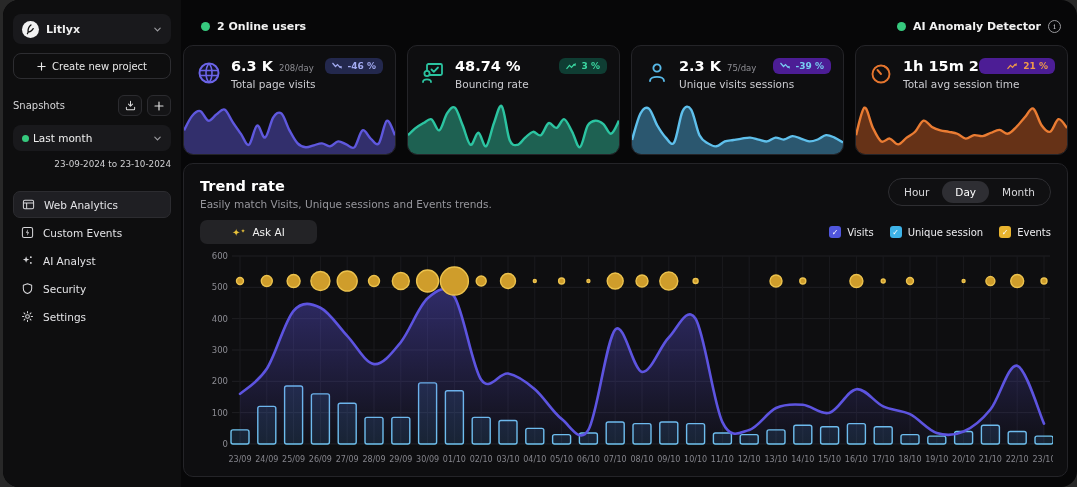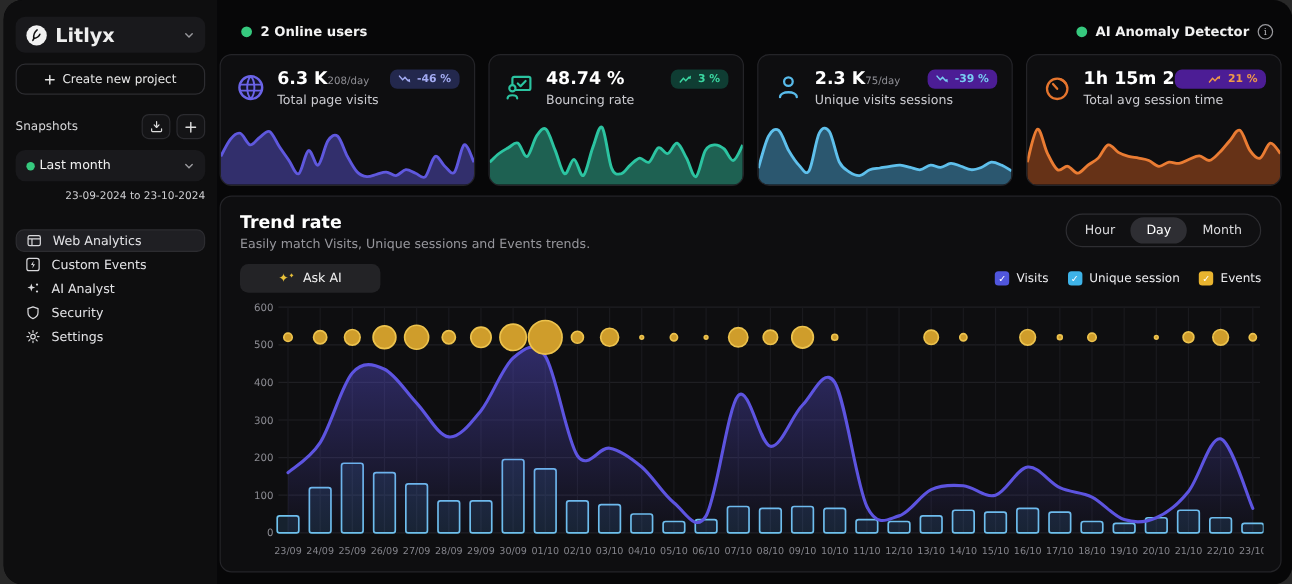--- a/index.html
+++ b/index.html
@@ -3,49 +3,49 @@
 <meta charset="utf-8">
 <style>
   * { margin:0; padding:0; box-sizing:border-box; }
   html,body { width:1077px; height:487px; background:#282828; font-family:"DejaVu Sans", sans-serif; overflow:hidden; }
   .app { position:absolute; left:3px; top:0; right:0; bottom:0; background:#070708; border-radius:16px; overflow:hidden; }
 
   
   .sidebar { position:absolute; left:0; top:0; bottom:0; width:178px; background:#0e0e0f; padding:14px 10px; }
   .proj-select { display:flex; align-items:center; gap:7px; background:#19191c; border-radius:8px; height:30px; padding:0 9px; cursor:pointer; }
   .logo-circle { width:17px; height:17px; border-radius:50%; background:#f2f2f2; display:flex; align-items:center; justify-content:center; flex:none; }
-  .proj-name { color:#eee; font-size:16px; font-weight:bold; flex:1; }
+  .proj-name { color:#eee; font-size:11px; font-weight:bold; flex:1; }
   .chev { width:9px; height:9px; flex:none; }
   .create-btn { margin-top:9px; height:26px; border:1px solid #2d2d31; border-radius:8px; display:flex; align-items:center; justify-content:center; gap:6px; color:#e8e8e8; font-size:10px; cursor:pointer; background:transparent; }
   .snap-row { margin-top:16px; display:flex; align-items:center; }
   .snap-label { color:#d6d6d8; font-size:10px; flex:1; }
   .snap-btn { width:24px; height:21px; border:1px solid #2b2b2f; border-radius:6px; display:flex; align-items:center; justify-content:center; margin-left:5px; cursor:pointer; background:#141416; color:#ddd; }
   .month-select { margin-top:9px; height:26px; background:#19191c; border-radius:8px; display:flex; align-items:center; gap:4px; padding:0 9px; cursor:pointer; }
   .dot { width:7px; height:7px; border-radius:50%; background:#36c97e; flex:none; }
   .month-label { color:#f0f0f0; font-size:10.5px; flex:1; }
   .range-text { margin-top:8px; text-align:right; color:#cfcfd2; font-size:8.8px; }
   .nav { margin-top:22px; display:flex; flex-direction:column; gap:1px; }
-  .nav-item { display:flex; align-items:center; gap:9px; height:19px; padding:0 8px; border-radius:7px; color:#e3e3e6; font-size:10.5px; cursor:pointer; }
+  .nav-item { display:flex; align-items:center; gap:9px; height:27px; padding:0 8px; border-radius:7px; color:#e3e3e6; font-size:10.5px; cursor:pointer; }
   .nav-item.active { background:#1f1f23; border:1px solid #2c2c30; }
   .nav-ico { width:13px; height:13px; flex:none; display:flex; align-items:center; justify-content:center; color:#d8d8db; }
 
   
   .topbar-left { position:absolute; left:198px; top:20px; display:flex; align-items:center; gap:7px; }
   .topbar-right { position:absolute; right:16px; top:20px; display:flex; align-items:center; gap:7px; }
   .dot-lg { width:9px; height:9px; border-radius:50%; background:#36c97e; }
   .topbar-text { color:#f2f2f2; font-size:11px; font-weight:bold; }
   .info-ico { width:13px; height:13px; border:1px solid #9a9a9e; border-radius:50%; color:#b9b9bd; font-size:8px; display:flex; align-items:center; justify-content:center; font-family:"DejaVu Serif", serif; cursor:pointer; }
 
   
   .cards { position:absolute; left:180px; top:45px; width:885px; height:110px; display:grid; grid-template-columns:repeat(4,1fr); gap:11px; }
   .card { background:#0e0e10; border:1px solid #242428; border-radius:10px; position:relative; overflow:hidden; }
   .card-head { position:absolute; left:12px; top:12px; right:12px; display:flex; }
   .card-ico { width:26px; height:26px; margin-right:9px; margin-top:2px; flex:none; }
   .card-main { flex:1; }
-  .vrow { display:flex; align-items:baseline; gap:0; }
+  .vrow { display:flex; align-items:baseline; gap:6px; }
   .card-value { color:#fff; font-size:14.5px; font-weight:bold; }
   .card-sub { color:#8e8e94; font-size:8.5px; }
   .card-label { color:#cbcbd0; font-size:10.5px; margin-top:4px; }
   .badge { position:absolute; right:0; top:0; border-radius:6px; font-size:9px; font-weight:bold; padding:3px 7px; display:flex; align-items:center; gap:5px; }
   .spark { position:absolute; left:0; right:0; bottom:0; width:100%; height:56px; display:block; }
   .c0 .badge { background:#23284d; color:#a3abf2; }
   .c1 .badge { background:#0f3d33; color:#3bd8a2; }
   .c2 .badge { background:#4c1d95; color:#78cdf2; }
   .c3 .badge { background:#4c1d95; color:#f09a49;padding-left:28px; }
 

